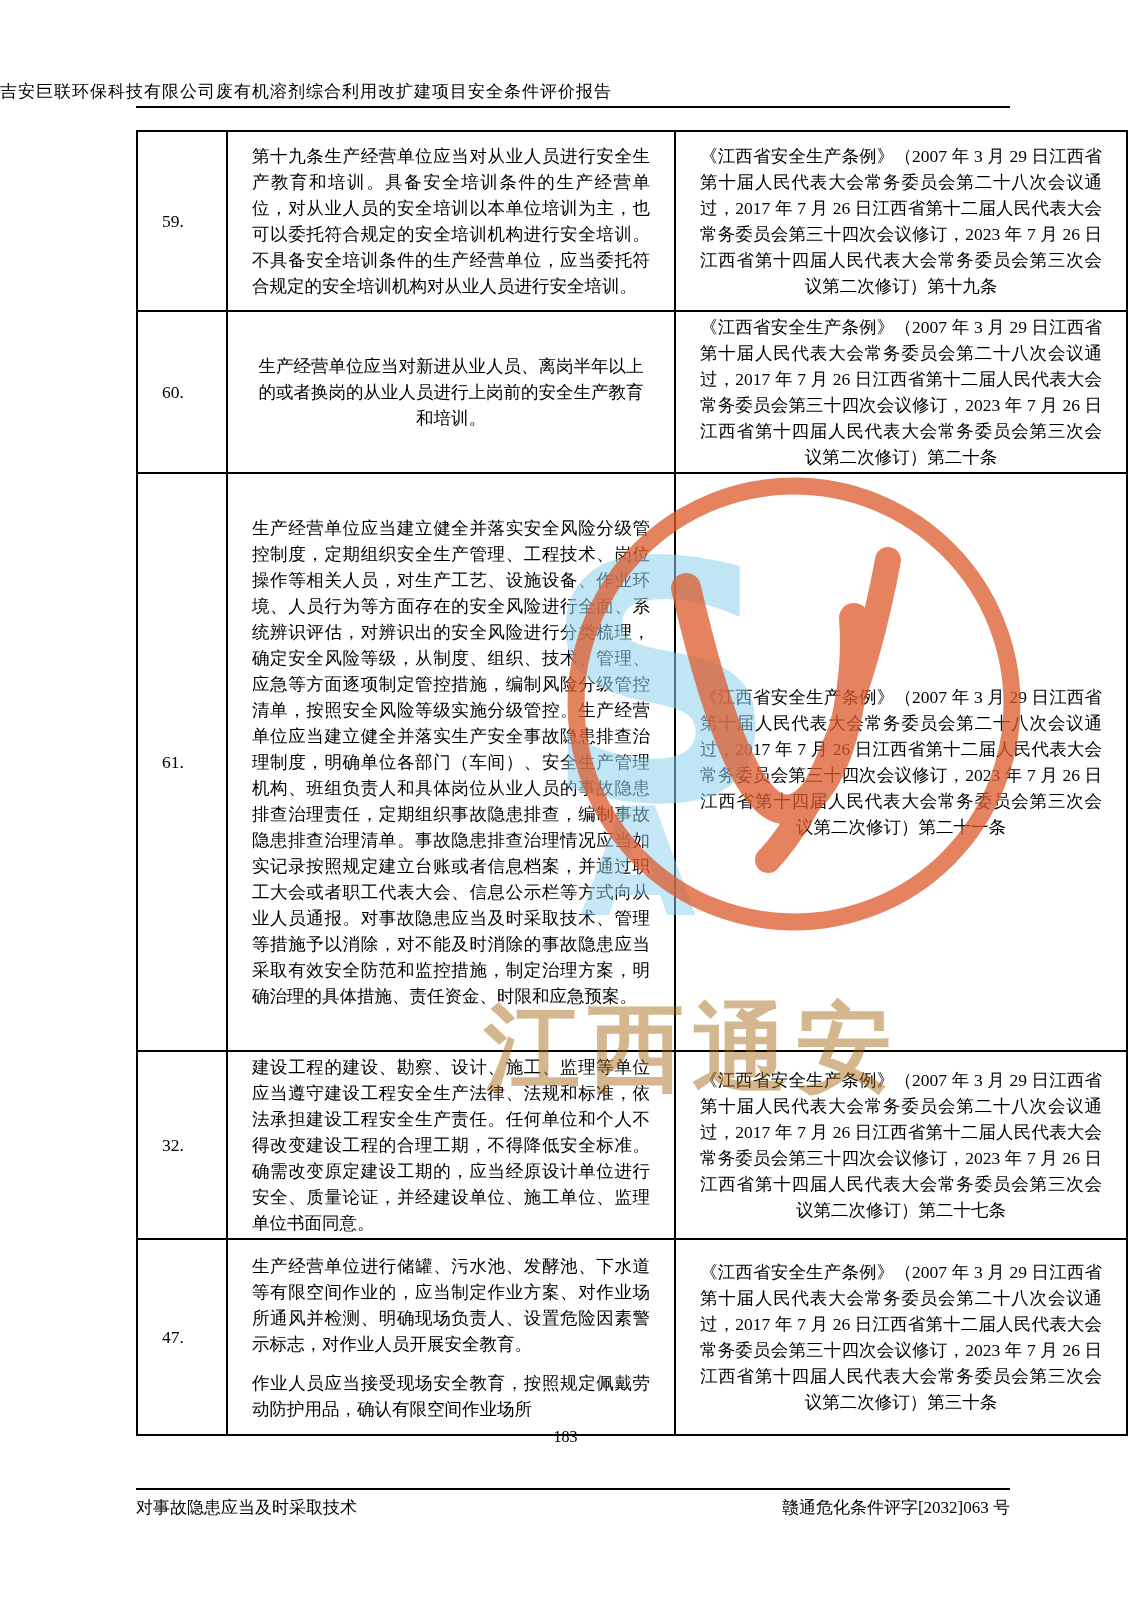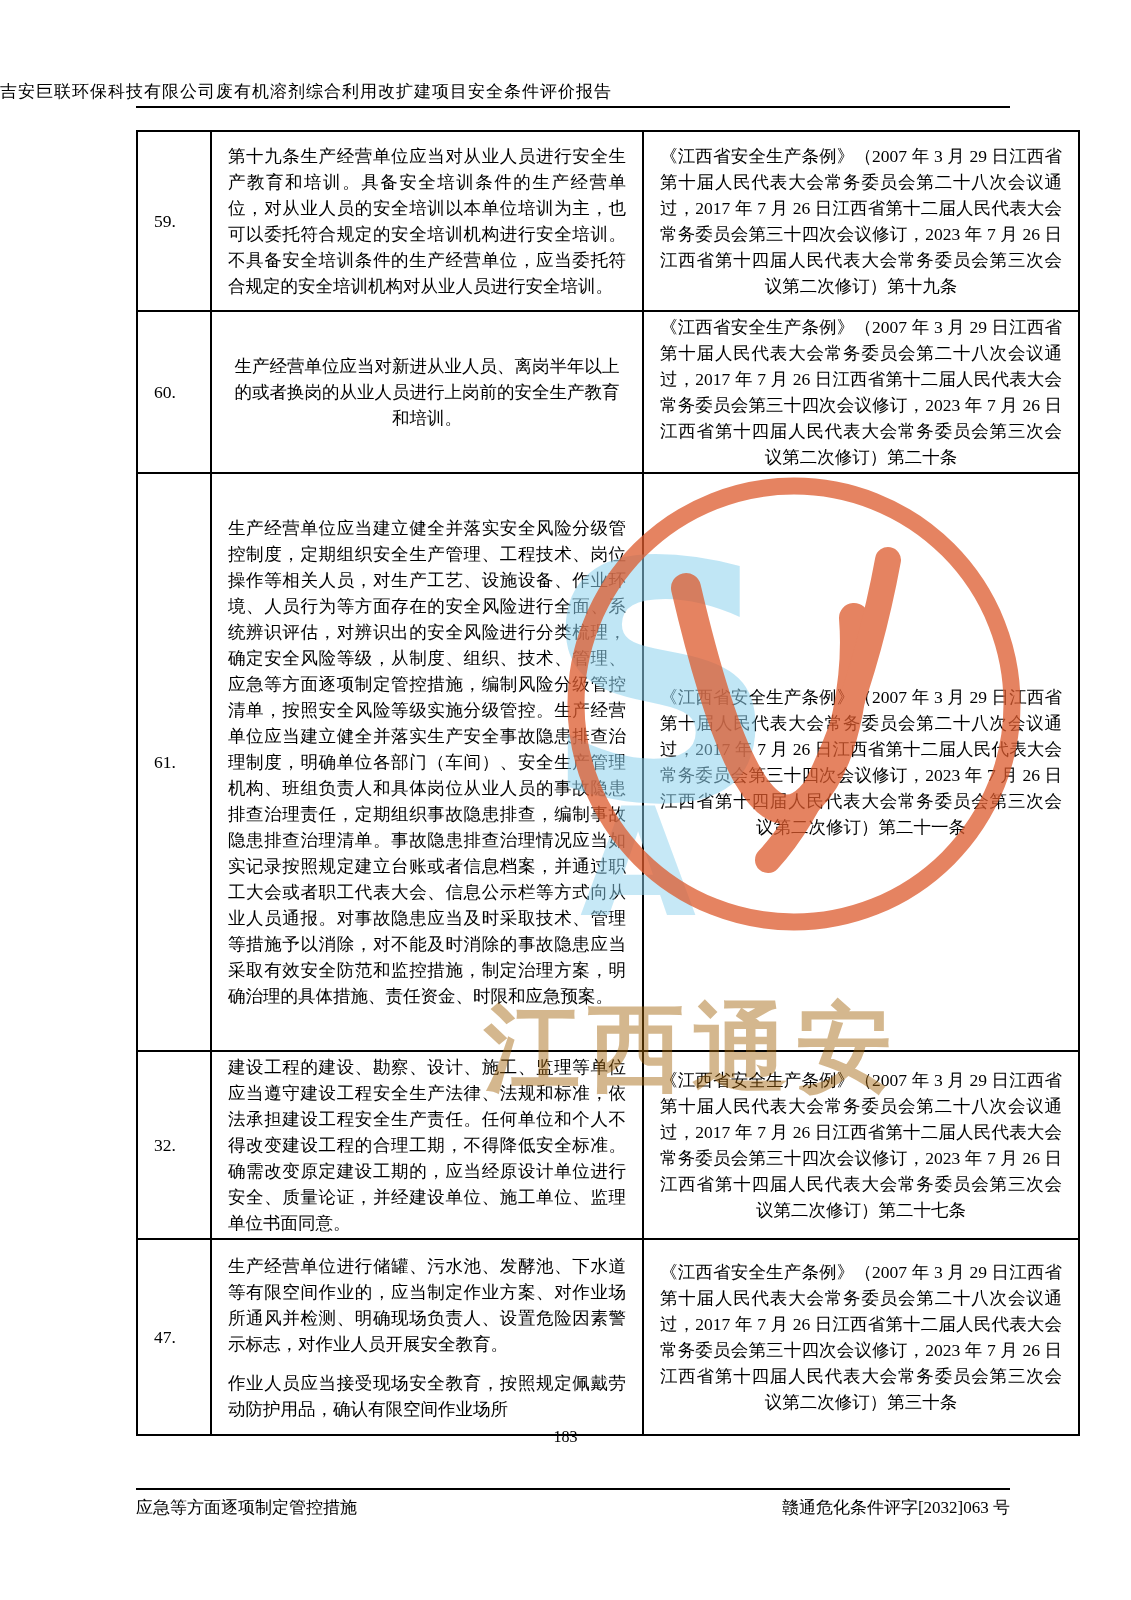--- a/index.html
+++ b/index.html
@@ -31,21 +31,21 @@
     top: 130px; left: 136px;
     width: 874px;
     border-collapse: collapse;
     table-layout: fixed;
     z-index: 2;
   }
   table.doc-table td {
     border: 2px solid #000;
     font-size: 17.5px;
     line-height: 26px;
-    padding: 2px 16px;
+    padding: 2px 24px;
     vertical-align: middle;
     word-break: break-all;
   }
   td.num {
     width: 40px;
     padding: 0 2px;
     text-align: left;
     font-size: 18px;
   }
   td.content { width: 398px; text-align: justify; }
@@ -174,16 +174,16 @@
     <svg class="wm-ring" viewBox="0 0 472 472">
       <circle cx="236" cy="236" r="218" fill="none" stroke="#dd5a2d" stroke-width="17"></circle>
       <path d="M 128 120 C 170 300, 210 372, 252 330 C 290 292, 300 200, 296 150" fill="none" stroke="#dd5a2d" stroke-width="30" stroke-linecap="round"></path>
       <path d="M 330 92 C 310 200, 268 330, 210 392" fill="none" stroke="#dd5a2d" stroke-width="26" stroke-linecap="round"></path>
     </svg>
     <span class="wm-company">江西通安</span>
   </div>
 
   <div class="page-number">183</div>
   <div class="footer-rule"></div>
-  <div class="footer-left">应急等方面逐项制定管控措施</div>
+  <div class="footer-left">对事故隐患应当及时采取技术</div>
   <div class="footer-right">赣通危化条件评字[2032]063 号</div>
 
 </div>
 
 </body></html>

